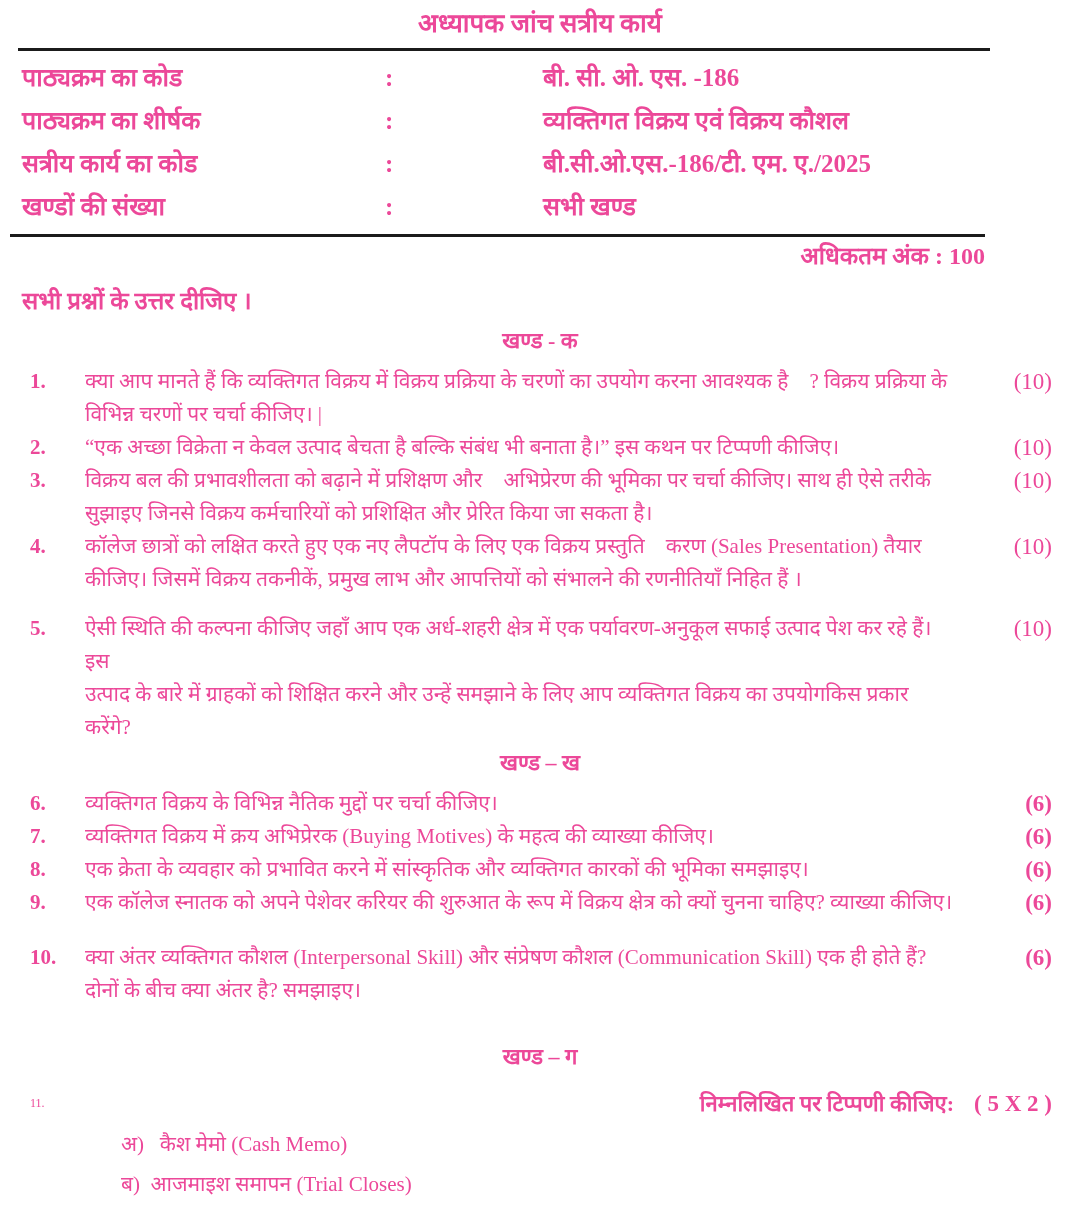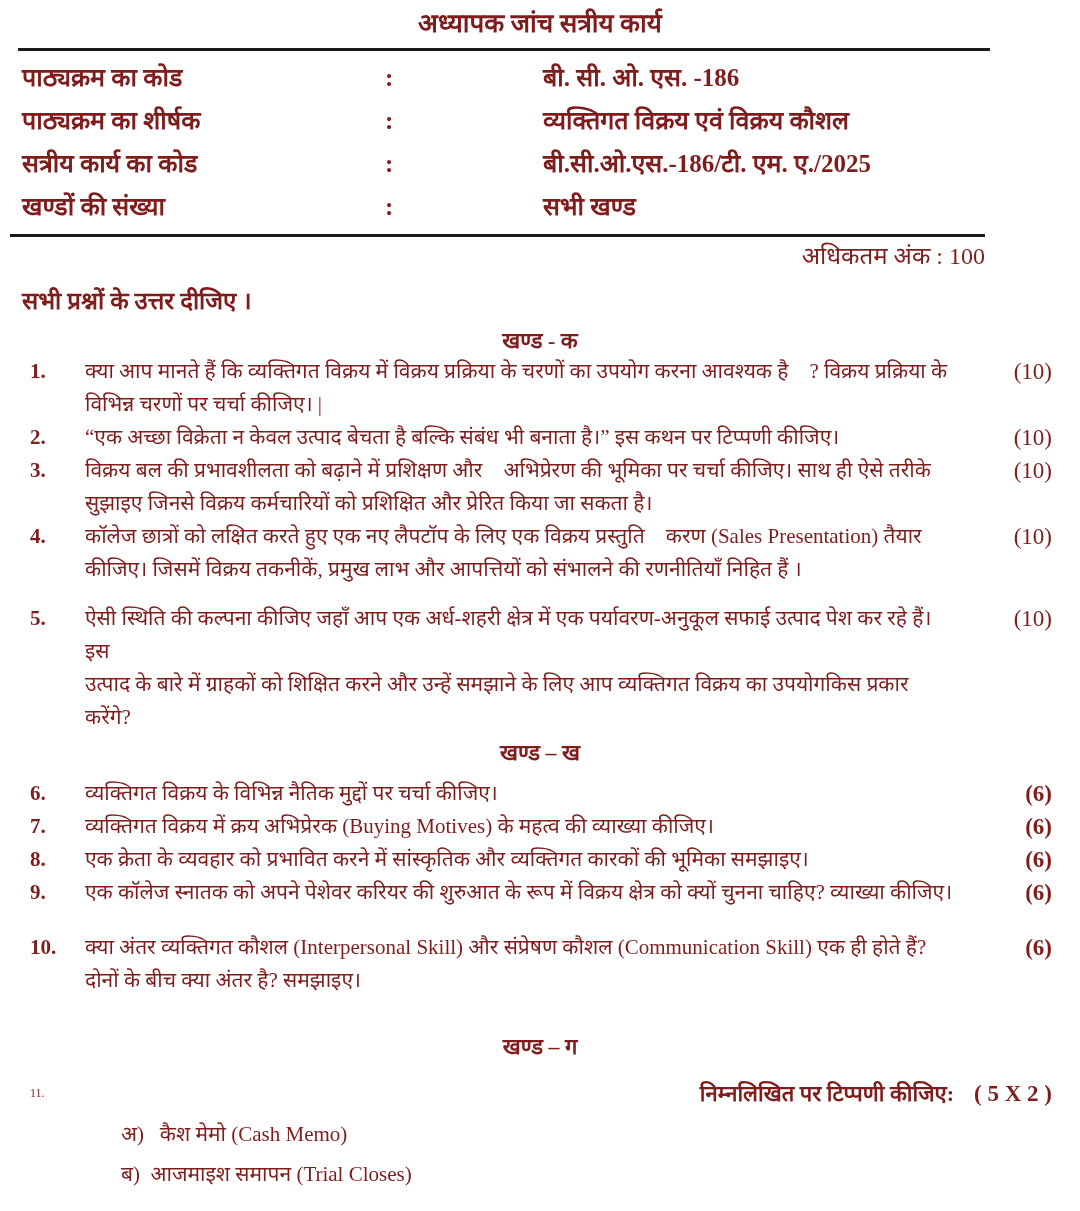--- a/index.html
+++ b/index.html
@@ -1,33 +1,33 @@
 <!DOCTYPE html>
 <html><head>
 <meta charset="utf-8">
 <style>
   html,body { margin:0; padding:0; background:#e8e8e8; }
   .page {
     width:1080px; height:1211px; margin:0 auto; background:#ffffff;
-    color:#7f1d1d; font-family:"Liberation Serif","DejaVu Serif",serif;
+    color:#ec4899; font-family:"Liberation Serif","DejaVu Serif",serif;
     box-sizing:border-box; padding-top:6px; overflow:hidden; position:relative;
   }
   .title { text-align:center; font-weight:bold; font-size:26px; line-height:36px; }
   .rule { border:none; border-top:3px solid #1b1b1b; height:0; }
   .rule-top { margin:6px 90px 0 18px; }
   .rule-bottom { margin:2px 95px 0 10px; }
   .info-table { padding:5px 12px 4px 22px; }
   .info-row {
     display:grid; grid-template-columns:363px 158px 1fr;
     font-weight:bold; font-size:25px; line-height:43px;
   }
-  .max-marks { text-align:right; margin:4px 95px 0 0; font-weight:normal; font-size:24px; line-height:30px;padding-left:28px; }
+  .max-marks { text-align:right; margin:4px 95px 0 0; font-weight:bold; font-size:24px; line-height:30px;padding-left:28px; }
   .instruction { margin:14px 0 0 22px; font-weight:bold; font-size:24px; line-height:32px; }
   .section-heading { text-align:center; font-weight:bold; font-size:22px; line-height:28px; }
-  .sec-0 .section-heading { margin:10px 0 0; }
+  .sec-0 .section-heading { margin:10px 0 10px; }
   .sec-1 .section-heading { margin:5px 0 10px; }
   .sec-2 .section-heading { margin:36px 0 16px; }
   .question { display:flex; align-items:flex-start; padding:0 28px 0 30px; margin-bottom:0; }
   .q-num { width:55px; flex:none; font-weight:bold; font-size:21px; line-height:33px; }
   .q-num.regular { font-weight:normal; font-size:12px; }
   .q-body { flex:1; padding-right:14px; }
   .q-text { font-size:21px; line-height:33px; white-space:pre-wrap; }
   .q-text.bold { font-weight:bold; font-size:22px;text-align:right; }
   .q-marks { width:84px; flex:none; text-align:right; font-size:23px; line-height:33px; white-space:pre; }
   .q-marks.bold { font-weight:bold; }

